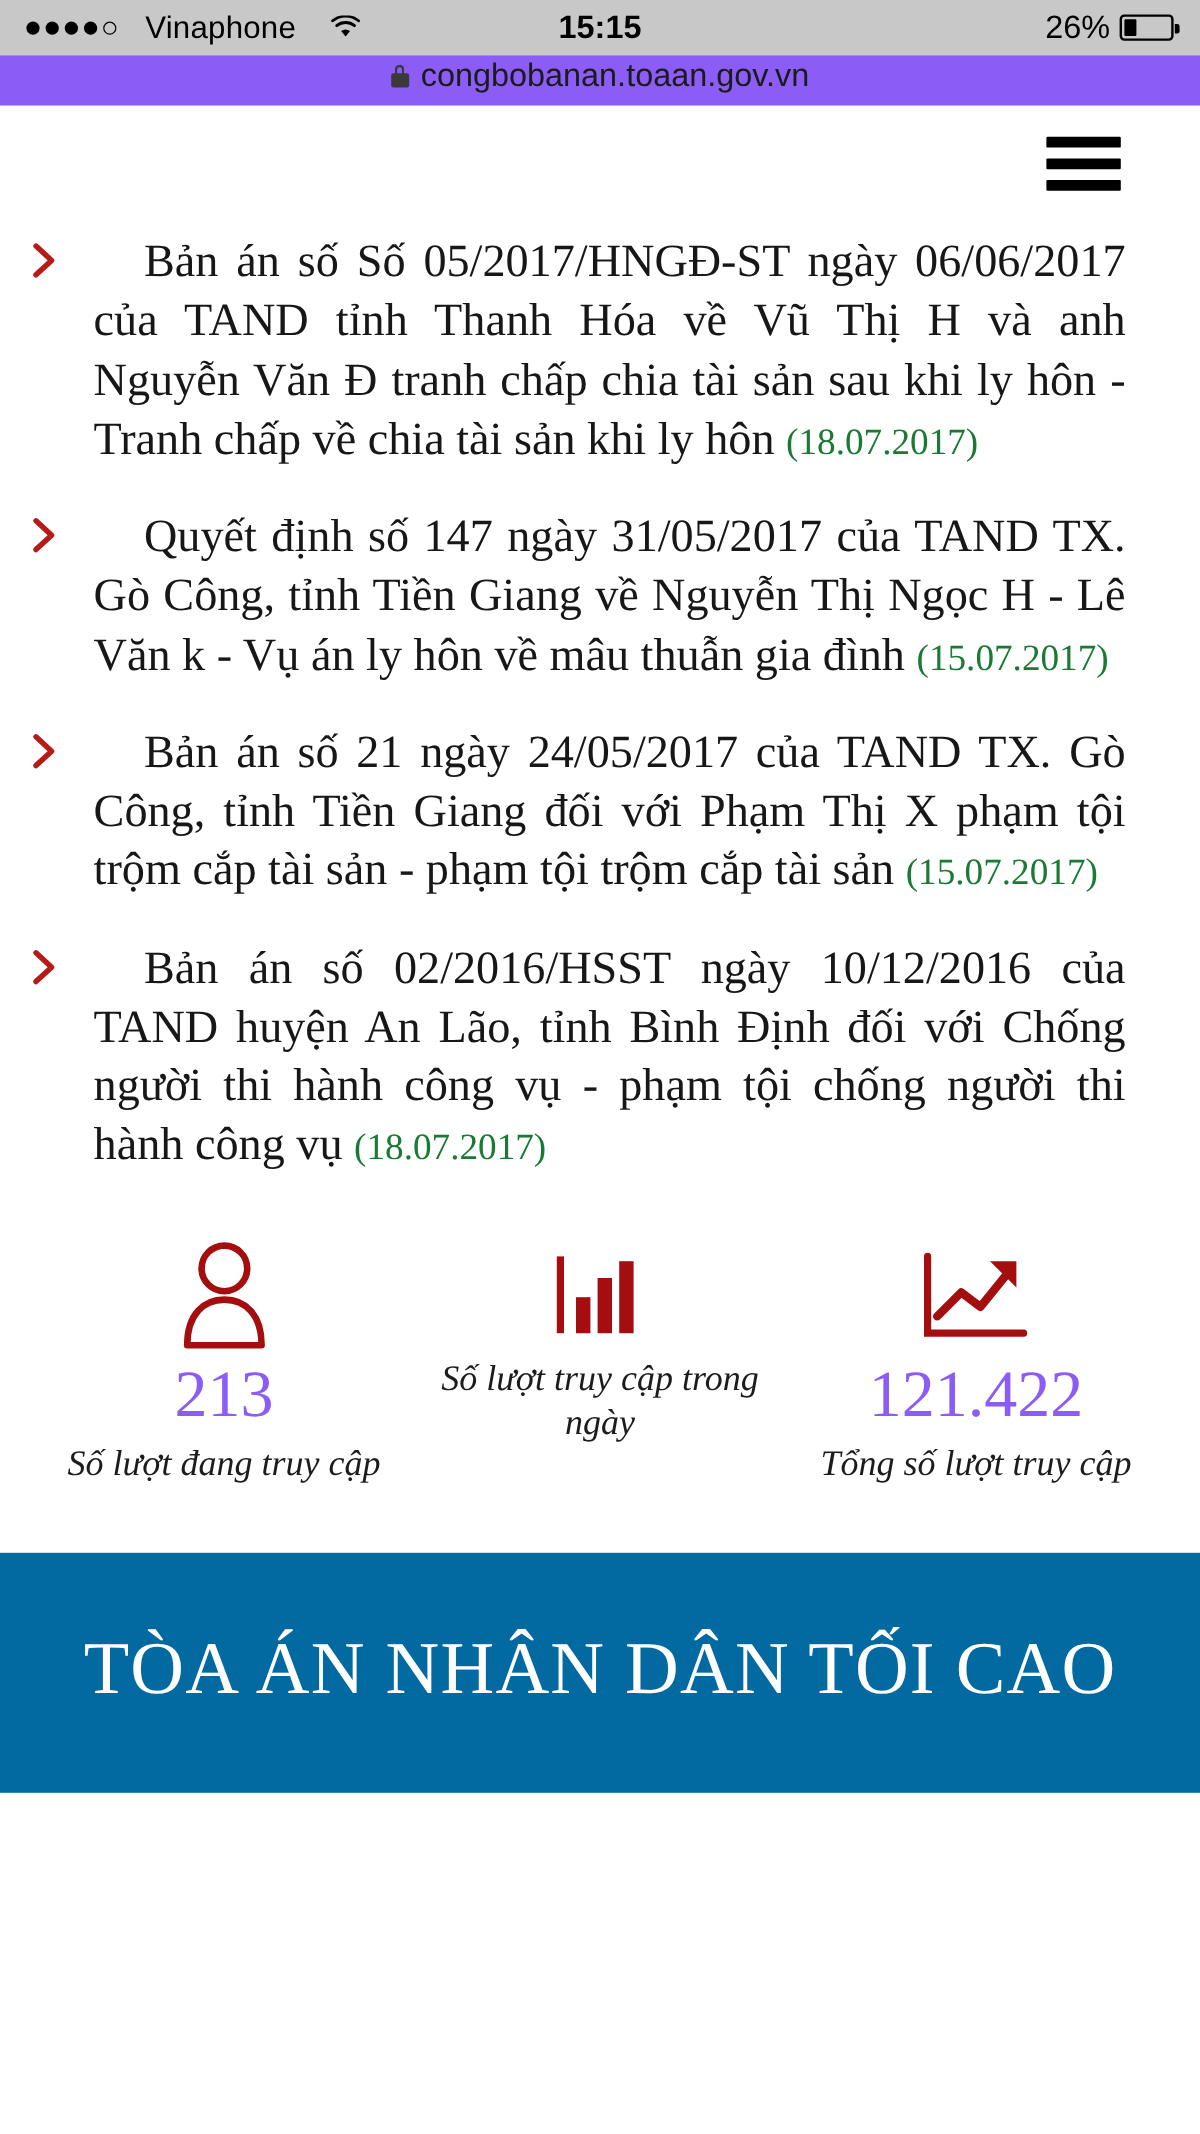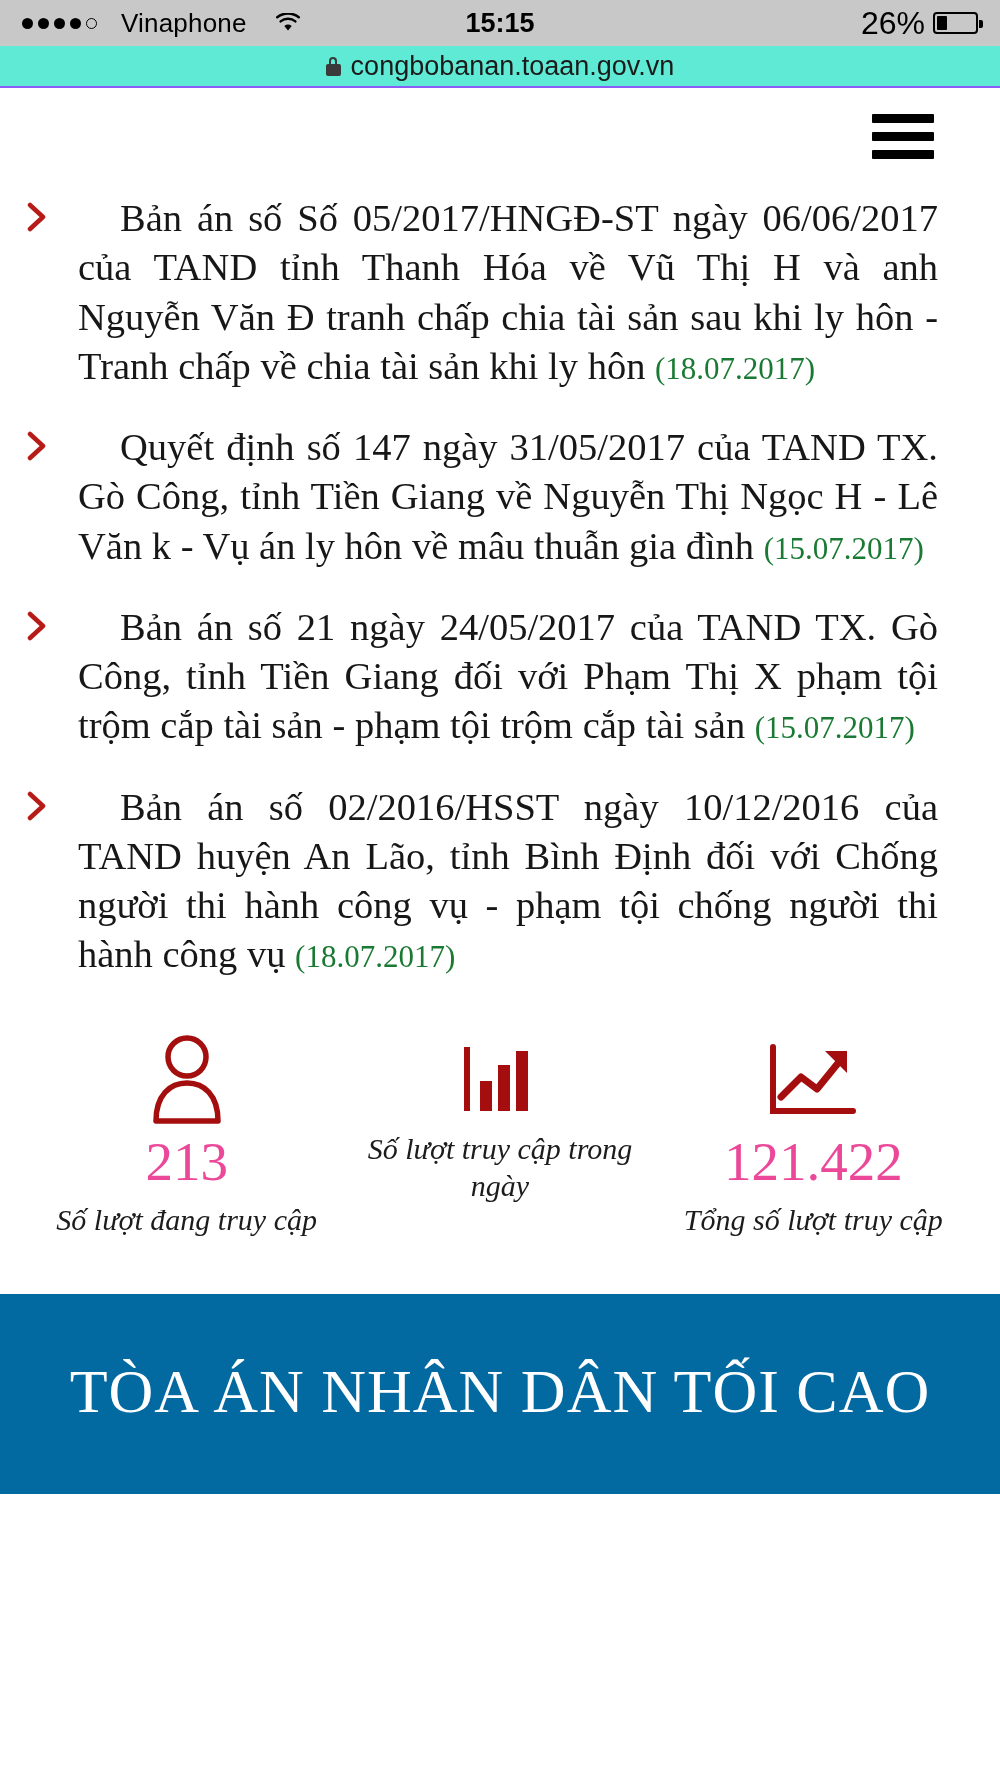--- a/index.html
+++ b/index.html
@@ -38,21 +38,21 @@
   .sb-center {
     position: absolute;
     left: 0; right: 0;
     text-align: center;
     font-size: 27px;
     font-weight: bold;
   }
   .sb-right {
     margin-left: auto;
     display: flex; align-items: center; gap: 8px;
-    font-size: 32px;
+    font-size: 27px;
   }
   .battery {
     width: 45px; height: 22px;
     border: 2.5px solid #000;
     border-radius: 4px;
     position: relative;
     display: flex; align-items: center;
     padding: 2px;
   }
   .battery::after {
@@ -65,29 +65,29 @@
   }
   .battery-fill {
     height: 100%;
     background: #000;
     border-radius: 1px;
   }
 
   
   .url-bar {
     height: 42px;
-    background: #5eead4;
+    background: #8b5cf6;
     display: flex;
     align-items: center;
     justify-content: center;
     gap: 10px;
     font-family: "Liberation Sans", sans-serif;
     font-size: 27px;
     color: #1b1b1b;
-    border-bottom: 2px solid #8b5cf6;
+    border-bottom: 7px solid #8b5cf6;
   }
   .lock {
     width: 15px; height: 19px;
     position: relative;
     display: inline-block;
   }
   .lock-body {
     position: absolute; bottom: 0; left: 0;
     width: 15px; height: 12px;
     background: #3a3a3a;
@@ -167,21 +167,21 @@
     align-items: center;
     text-align: center;
   }
   .stat-icon {
     height: 90px;
     display: flex; align-items: center; justify-content: center;
     margin-bottom: 6px;
   }
   .stat-num {
     font-size: 55px;
-    color: #ec4899;
+    color: #8b5cf6;
     line-height: 1.15;
     margin-bottom: 8px;
   }
   .stat-label {
     font-size: 30px;
     color: #1c1c1c;
     line-height: 1.25;
     max-width: 290px;
     font-style: italic;
   }

